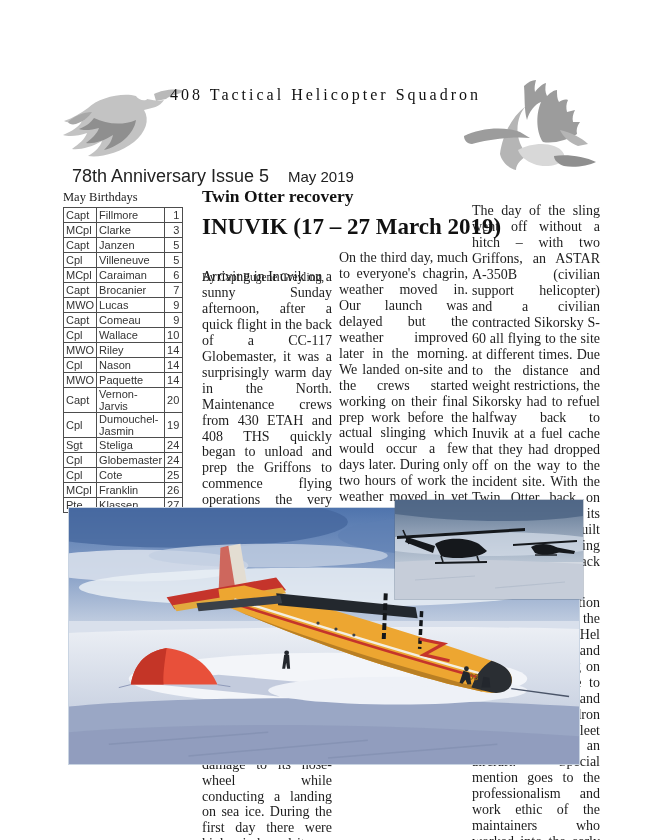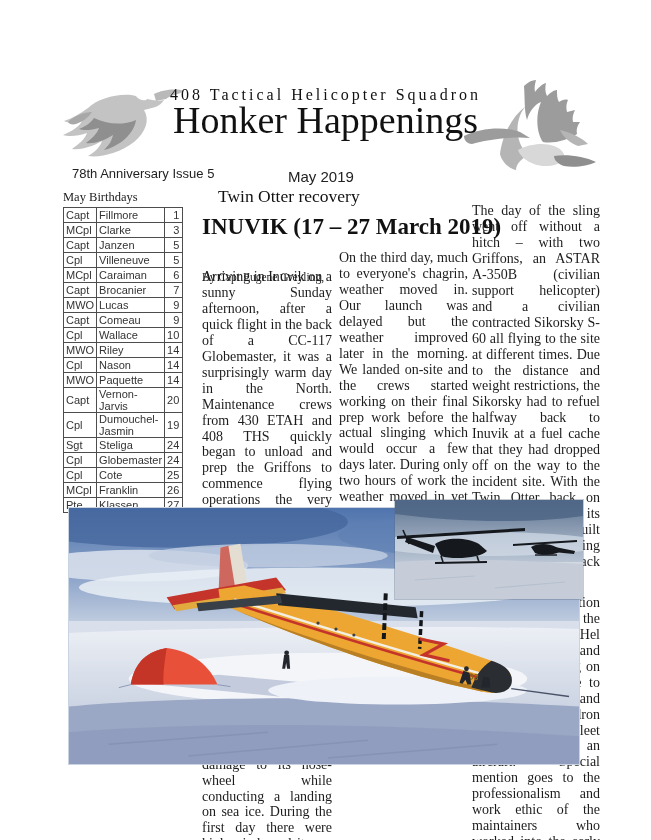--- a/index.html
+++ b/index.html
@@ -14,21 +14,21 @@
   }
   .newsletter-title{
     position:absolute;left:0;top:98px;width:100%;text-align:center;
     font-size:38px;color:#111;font-weight:400;
   }
   .goose{position:absolute;}
   .goose-left{left:58px;top:82px;width:132px;height:80px;}
   .goose-right{left:462px;top:80px;width:138px;height:92px;}
   .issue-line{
     position:absolute;left:72px;top:166px;
-    font-family:"Liberation Sans", sans-serif;font-size:13px;color:#222;
+    font-family:"Liberation Sans", sans-serif;font-size:18px;color:#222;
   }
   .date-line{
     position:absolute;left:288px;top:168px;
     font-family:"Liberation Sans", sans-serif;font-size:15px;color:#222;
   }
   
   .birthdays-title{
     position:absolute;left:63px;top:190px;width:131px;
     font-size:12.5px;color:#222;
   }
@@ -39,21 +39,21 @@
   }
   .birthdays-table td{
     border:1px solid #4d4d4d;height:14px;padding:0 2px;vertical-align:middle;
   }
   .birthdays-table td.rank{width:34px;}
   .birthdays-table td.name{width:66px;}
   .birthdays-table td.day{width:19px;text-align:right;padding-right:3px;}
   
   .article-title{
     position:absolute;left:202px;top:186px;
-    font-size:17.5px;font-weight:400;color:#111;margin-left:16px;
+    font-size:17.5px;font-weight:700;color:#111;
   }
   .article-subtitle{
     position:absolute;left:202px;top:214px;
     font-size:23px;font-weight:700;color:#111;
   }
   .byline{
     position:absolute;left:202px;top:250px;
     font-size:11.5px;color:#222;margin-top:21px;
   }
   .col{position:absolute;width:130px;text-align:justify;}
@@ -94,21 +94,20 @@
       <path d="M62,6 c4,-4 8,-6 12,-6 c-1,4 -2,8 -1,12 c3,-4 7,-8 11,-9 c-1,5 -1,9 1,13 c3,-3 7,-6 10,-6 c0,5 0,9 2,12 c3,-2 6,-3 9,-2 c-2,4 -2,8 -1,12 l8,-2 c-2,4 -3,8 -2,12 l7,0 c-3,4 -4,8 -3,12 c-8,6 -24,10 -34,8 c-6,-8 -8,-26 -2,-40 c-6,2 -12,10 -14,18 c-3,-10 -2,-22 -3,-34 z" fill="#9c9c9c"></path>
       <path d="M64,26 c-6,6 -10,18 -8,30 c2,10 6,16 12,18 c-8,4 -14,10 -14,16 c-8,-2 -14,-8 -16,-16 c2,-16 10,-36 26,-48 z" fill="#b5b5b5"></path>
       <path d="M2,56 c16,-8 40,-10 56,-4 l10,6 c-18,-2 -44,2 -58,6 c-5,0 -8,-4 -8,-8 z" fill="#9c9c9c"></path>
       <path d="M56,70 c10,-6 26,-8 36,-4 c8,3 12,8 10,14 c-6,6 -20,8 -30,4 c-8,-3 -14,-8 -16,-14 z" fill="#d8d8d8"></path>
       <path d="M92,76 c12,-2 30,0 42,6 c-8,4 -22,6 -32,4 c-6,-2 -10,-6 -10,-10 z" fill="#8f8f8f"></path>
       <path d="M98,50 c10,2 22,8 28,14 l-10,2 c-8,-3 -15,-9 -18,-16 z" fill="#b5b5b5"></path>
     </svg>
   </div>
 
   <div class="squadron-line">408 Tactical Helicopter Squadron</div>
-  <div class="newsletter-title">Honker Happenings</div>
   <div class="issue-line">78th Anniversary Issue 5</div>
   <div class="date-line">May  2019</div>
 
   <div class="birthdays-title">May Birthdays</div>
   <table class="birthdays-table">
     <tbody>
         <tr>
           <td class="rank">Capt</td>
           <td class="name">Fillmore</td>
           <td class="day">1</td>

